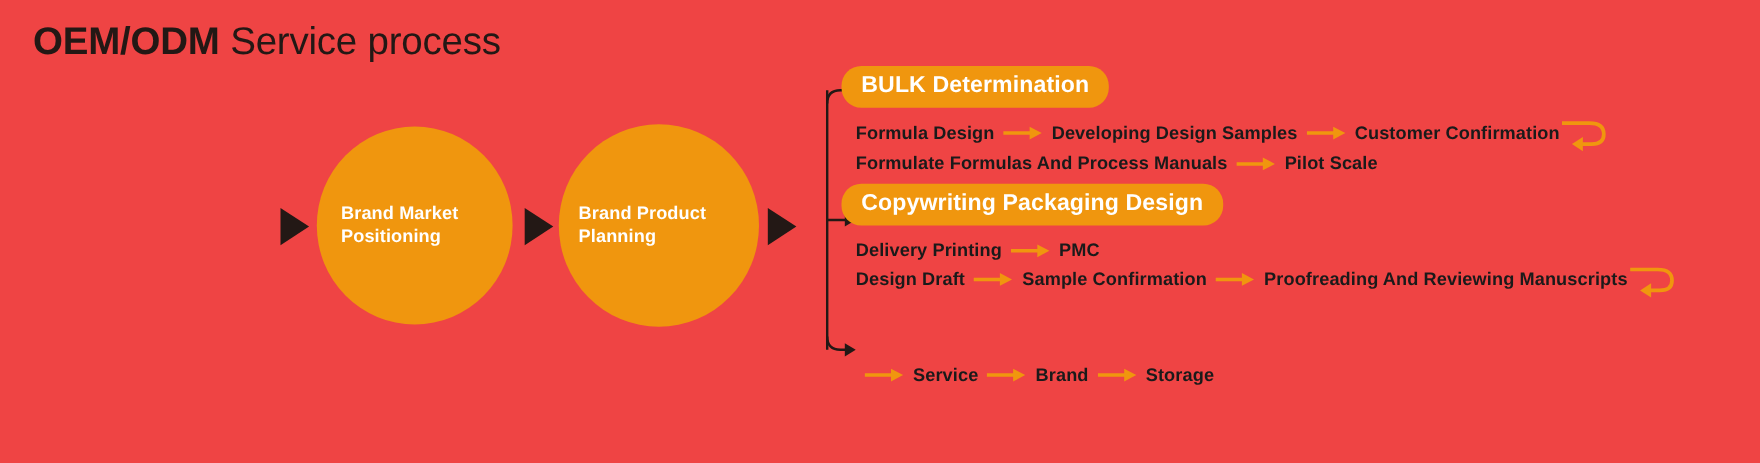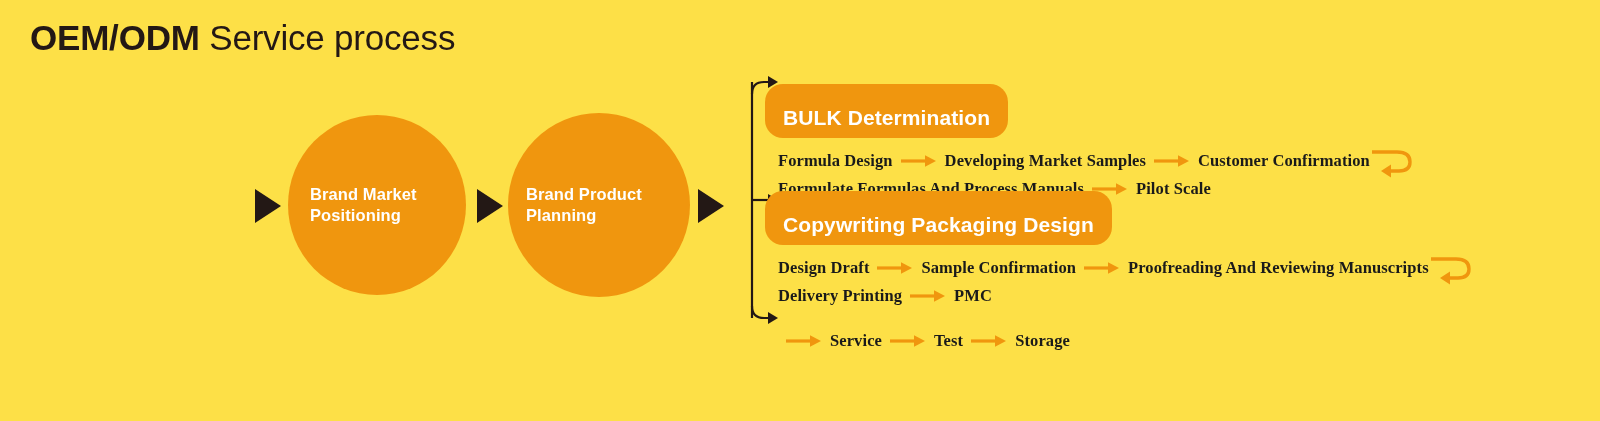--- a/index.html
+++ b/index.html
@@ -9,21 +9,21 @@
     background: #ffffff;
   }
   body {
     font-family: "Liberation Sans", sans-serif;
     -webkit-font-smoothing: antialiased;
   }
   #canvas {
     position: relative;
     width: 1600px;
     height: 421px;
-    background: #fde047;
+    background: #ef4444;
     overflow: hidden;
   }
 
   
   #page-title {
     position: absolute;
     left: 30px;
     top: 17px;
     font-size: 35px;
     line-height: 42px;
@@ -88,29 +88,27 @@
 
   .pill {
     display: inline-block;
     background: #F0960E;
     color: #ffffff;
     border-radius: 18px;
     font-size: 21px;
     font-weight: 700;
     letter-spacing: 0.1px;
     line-height: 20px;
-    padding: 24px 18px 10px 18px;
+    padding: 8px 18px 10px 18px;
     white-space: nowrap;
-    margin-top: 24px;
   }
 
   .steps {
     margin-top: 10px;
     margin-left: 13px;
-    font-family: Liberation Serif, serif;
   }
   .step-row {
     display: flex;
     align-items: center;
     height: 26px;
     white-space: nowrap;
   }
   .step-row.last-row { margin-top: 2px; }
   .step {
     font-size: 16.5px;
@@ -170,21 +168,21 @@
     <div class="pill">BULK Determination</div>
     <div class="steps">
         <div class="step-row">
           <span class="step">Formula Design</span>
           <span class="arrow">
             <svg width="36" height="14" viewBox="0 0 36 14">
               <line x1="0" y1="7" x2="26" y2="7" stroke="#F0960E" stroke-width="3.2"></line>
               <polygon points="24,1.2 35,7 24,12.8" fill="#F0960E"></polygon>
             </svg>
           </span>
-          <span class="step">Developing Market Samples</span>
+          <span class="step">Developing Design Samples</span>
           <span class="arrow">
             <svg width="36" height="14" viewBox="0 0 36 14">
               <line x1="0" y1="7" x2="26" y2="7" stroke="#F0960E" stroke-width="3.2"></line>
               <polygon points="24,1.2 35,7 24,12.8" fill="#F0960E"></polygon>
             </svg>
           </span>
           <span class="step">Customer Confirmation</span>
           <span class="uturn">
             <svg width="46" height="34" viewBox="0 0 46 34">
               <path d="M2 8 L27 8 Q40 8 40 18 Q40 27 29 27 L18 27" fill="none" stroke="#F0960E" stroke-width="3.4" stroke-linecap="butt"></path>
@@ -201,20 +199,30 @@
             </svg>
           </span>
           <span class="step">Pilot Scale</span>
         </div>
       </div>
   </div>
 
   <div class="section" id="section-2">
     <div class="pill">Copywriting Packaging Design</div>
     <div class="steps">
+        <div class="step-row last-row">
+          <span class="step">Delivery Printing</span>
+          <span class="arrow">
+            <svg width="36" height="14" viewBox="0 0 36 14">
+              <line x1="0" y1="7" x2="26" y2="7" stroke="#F0960E" stroke-width="3.2"></line>
+              <polygon points="24,1.2 35,7 24,12.8" fill="#F0960E"></polygon>
+            </svg>
+          </span>
+          <span class="step">PMC</span>
+        </div>
         <div class="step-row">
           <span class="step">Design Draft</span>
           <span class="arrow">
             <svg width="36" height="14" viewBox="0 0 36 14">
               <line x1="0" y1="7" x2="26" y2="7" stroke="#F0960E" stroke-width="3.2"></line>
               <polygon points="24,1.2 35,7 24,12.8" fill="#F0960E"></polygon>
             </svg>
           </span>
           <span class="step">Sample Confirmation</span>
           <span class="arrow">
@@ -224,50 +232,40 @@
             </svg>
           </span>
           <span class="step">Proofreading And Reviewing Manuscripts</span>
           <span class="uturn">
             <svg width="46" height="34" viewBox="0 0 46 34">
               <path d="M2 8 L27 8 Q40 8 40 18 Q40 27 29 27 L18 27" fill="none" stroke="#F0960E" stroke-width="3.4" stroke-linecap="butt"></path>
               <polygon points="21,20.5 21,33.5 11,27" fill="#F0960E"></polygon>
             </svg>
           </span>
         </div>
-        <div class="step-row last-row">
-          <span class="step">Delivery Printing</span>
-          <span class="arrow">
-            <svg width="36" height="14" viewBox="0 0 36 14">
-              <line x1="0" y1="7" x2="26" y2="7" stroke="#F0960E" stroke-width="3.2"></line>
-              <polygon points="24,1.2 35,7 24,12.8" fill="#F0960E"></polygon>
-            </svg>
-          </span>
-          <span class="step">PMC</span>
-        </div>
       </div>
   </div>
 
   <div class="section" id="section-3">
     <div class="steps">
         <div class="step-row">
           <span class="arrow">
             <svg width="36" height="14" viewBox="0 0 36 14">
               <line x1="0" y1="7" x2="26" y2="7" stroke="#F0960E" stroke-width="3.2"></line>
               <polygon points="24,1.2 35,7 24,12.8" fill="#F0960E"></polygon>
             </svg>
           </span>
           <span class="step">Service</span>
           <span class="arrow">
             <svg width="36" height="14" viewBox="0 0 36 14">
               <line x1="0" y1="7" x2="26" y2="7" stroke="#F0960E" stroke-width="3.2"></line>
               <polygon points="24,1.2 35,7 24,12.8" fill="#F0960E"></polygon>
             </svg>
           </span>
-          <span class="step">Test</span>
+          <span class="step">Brand</span>
           <span class="arrow">
             <svg width="36" height="14" viewBox="0 0 36 14">
               <line x1="0" y1="7" x2="26" y2="7" stroke="#F0960E" stroke-width="3.2"></line>
               <polygon points="24,1.2 35,7 24,12.8" fill="#F0960E"></polygon>
             </svg>
           </span>
           <span class="step">Storage</span>
         </div>
       </div>
   </div>

